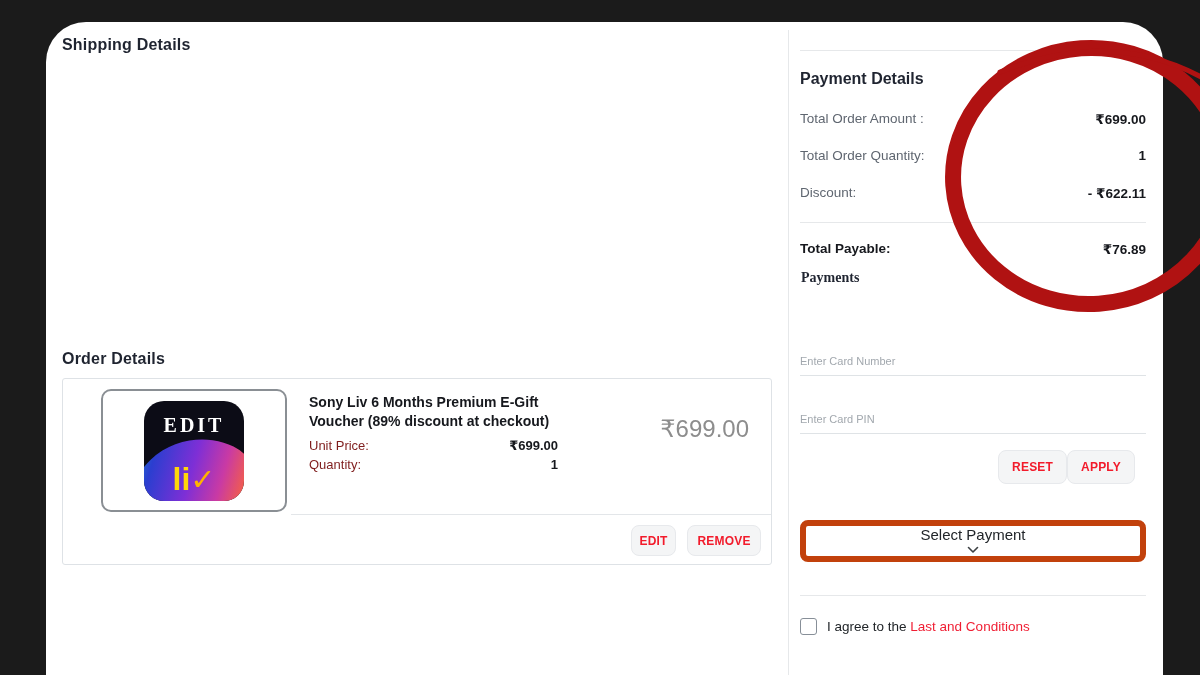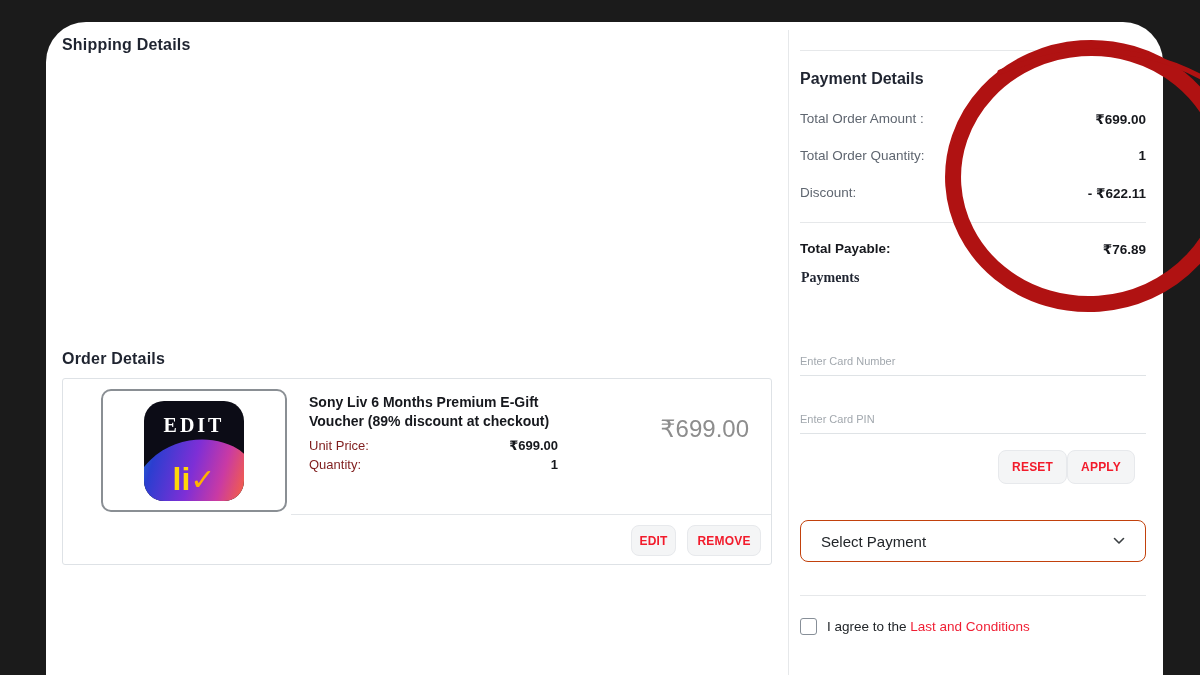--- a/index.html
+++ b/index.html
@@ -126,23 +126,23 @@
   }
   .line-input::placeholder { color:#a2a8ae; opacity:1; }
   #card-number { top:324px; }
   #card-pin    { top:382px; }
 
   .panel-btns { position:absolute; right:28px; top:428px; display:flex; }
   .panel-btns .btn { position:static; height:34px; padding:0 13px; }
 
   .select-box {
     position:absolute; left:12px; right:17px; top:498px; height:42px;
-    border:1px solid #c2410c; border-radius:8px; background:#fff;
+    border:6px solid #c2410c; border-radius:8px; background:#fff;
     display:flex; align-items:center; justify-content:space-between;
-    padding:0 20px; cursor:pointer;
+    padding:0 0; cursor:pointer;flex-direction:column;
   }
   .select-box .sel-label { font-size:15px; color:#212529; }
   .chev { width:12px; height:12px; flex:0 0 auto; }
 
   .agree-row {
     position:absolute; left:12px; top:596px; display:flex; align-items:center; gap:10px;
     font-size:13.5px; color:#212529;
   }
   .checkbox {
     width:17px; height:17px; border:1.5px solid #878f98; border-radius:3px;

